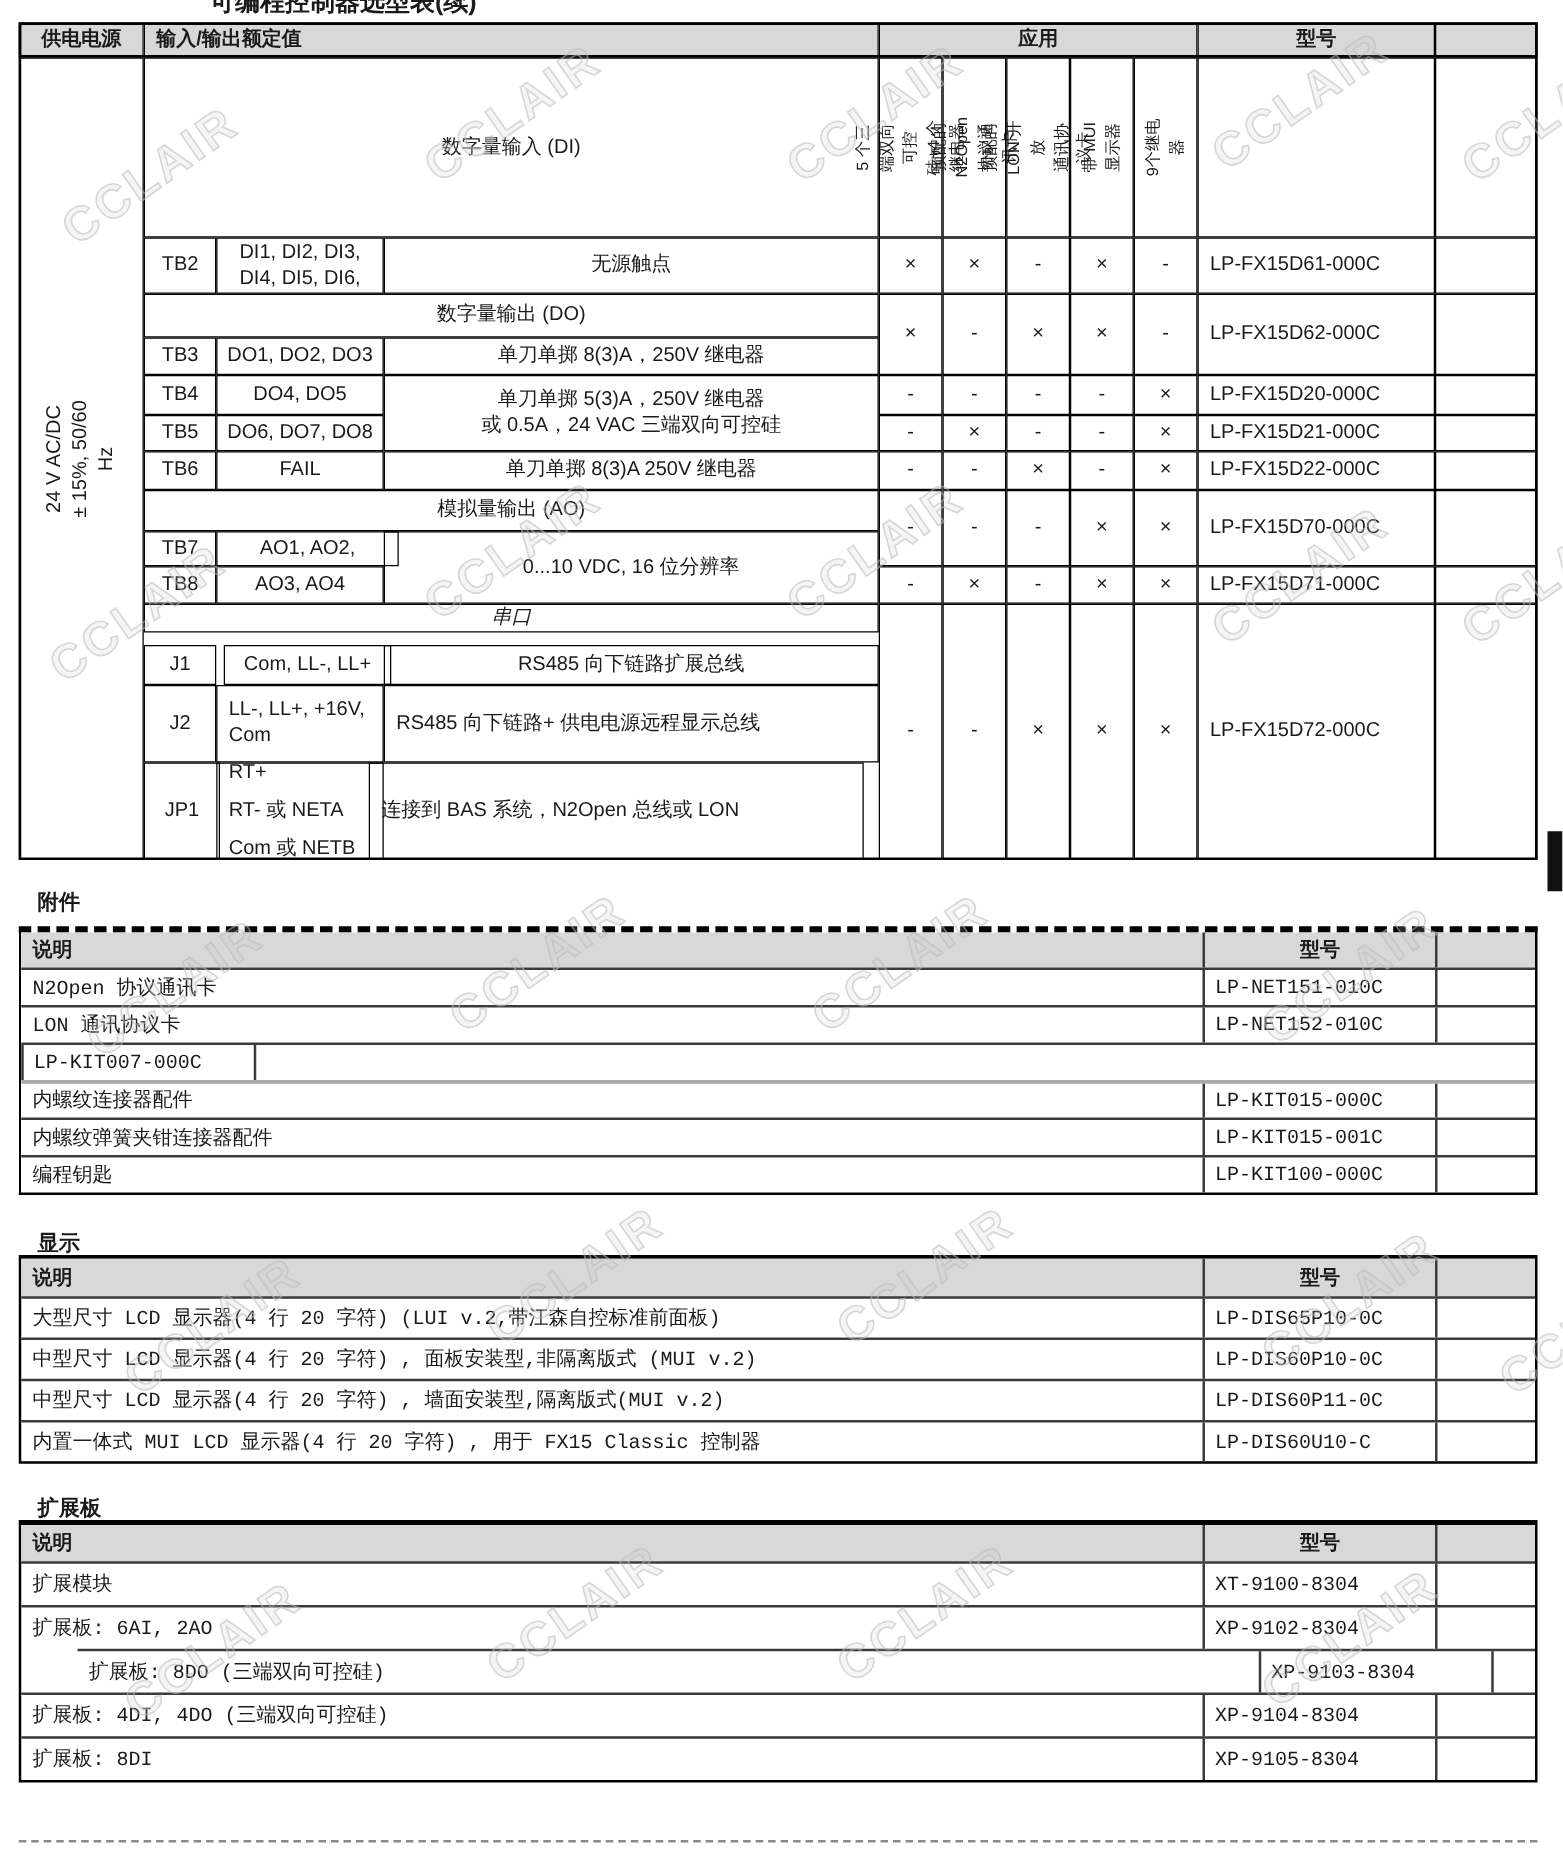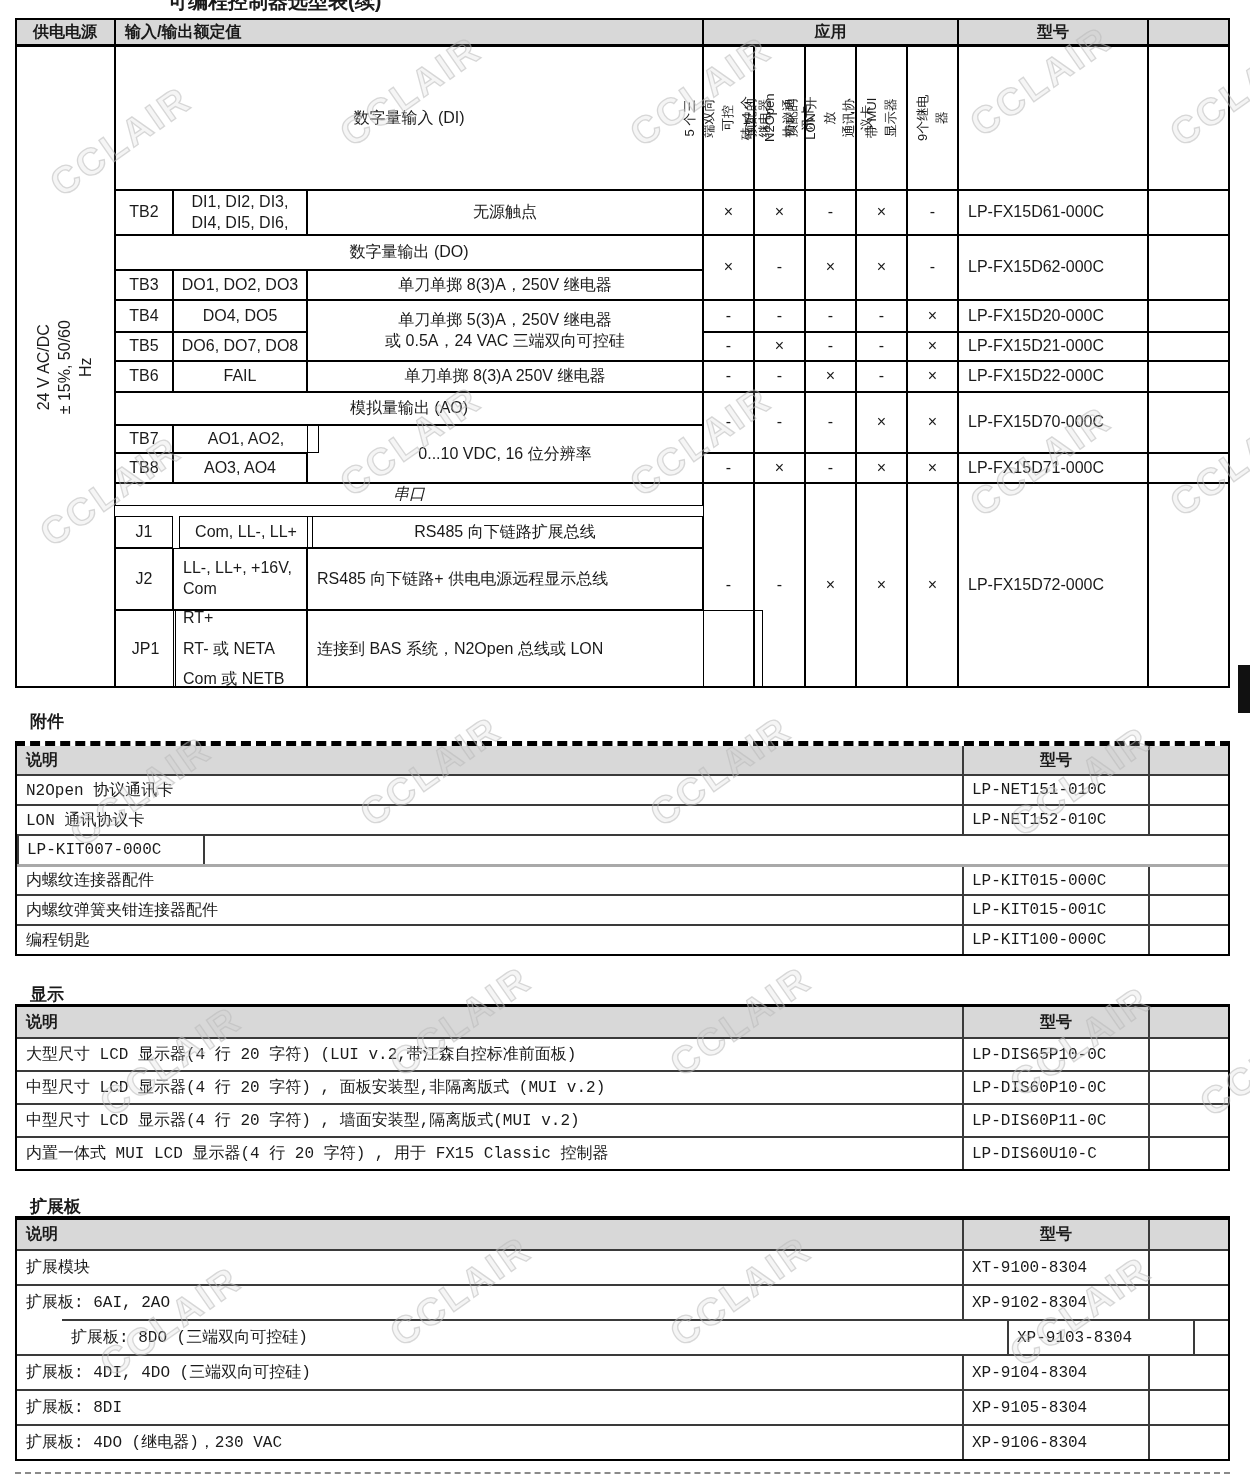--- a/index.html
+++ b/index.html
@@ -124,21 +124,21 @@
 
   <div class="t1cell" style="left:100px;top:530px;width:58px;height:62px;">J2</div>
   <div class="t1cell lft" style="left:158px;top:530px;width:134px;height:62px;">LL-, LL+, +16V,
 Com</div>
   <div class="t1cell lft" style="left:292px;top:530px;width:396px;height:62px;">RS485 向下链路+ 供电电源远程显示总线</div>
 
   <div class="t1cell" style="left:100px;top:592px;width:61px;height:78px;">JP1</div>
   <div class="t1cell lft" style="left:158px;top:592px;width:134px;height:78px;line-height:1.9;">RT+
 RT- 或 NETA
 Com 或 NETB</div>
-  <div class="t1cell lft" style="left:292px;top:592px;width:456px;height:78px;">连接到 BAS 系统，N2Open 总线或 LON</div>
+  <div class="t1cell lft" style="left:280px;top:592px;width:396px;height:78px;">连接到 BAS 系统，N2Open 总线或 LON</div>
 
   <div class="t1cell" style="left:688px;top:172px;width:51px;height:45px;">×</div>
   <div class="t1cell" style="left:739px;top:172px;width:51px;height:45px;">×</div>
   <div class="t1cell" style="left:790px;top:172px;width:51px;height:45px;">-</div>
   <div class="t1cell" style="left:841px;top:172px;width:51px;height:45px;">×</div>
   <div class="t1cell" style="left:892px;top:172px;width:51px;height:45px;">-</div>
   <div class="t1cell lft" style="left:943px;top:172px;width:190px;height:45px;">LP-FX15D61-000C</div>
   <div class="t1cell" style="left:1133px;top:172px;width:82px;height:45px;"></div>
 
   <div class="t1cell" style="left:688px;top:217px;width:51px;height:65px;">×</div>
@@ -291,25 +291,20 @@
     <div class="lempty"></div>
   </div>
   <div class="lrow" style="height:35px;">
     <div class="ldesc">扩展板: 4DI, 4DO (三端双向可控硅)</div>
     <div class="lmodel">XP-9104-8304</div>
     <div class="lempty"></div>
   </div>
   <div class="lrow" style="height:35px;">
     <div class="ldesc">扩展板: 8DI</div>
     <div class="lmodel">XP-9105-8304</div>
-    <div class="lempty"></div>
-  </div>
-  <div class="lrow" style="height:35px;">
-    <div class="ldesc">扩展板: 4DO (继电器)，230 VAC</div>
-    <div class="lmodel">XP-9106-8304</div>
     <div class="lempty"></div>
   </div>
 </div>
 
 <div id="bottom-dashes"></div>
 <div id="right-tab"></div>
 
 <div class="wm" style="left:40px;top:120px;">CCLAIR</div>
 <div class="wm" style="left:330px;top:70px;">CCLAIR</div>
 <div class="wm" style="left:620px;top:70px;">CCLAIR</div>

